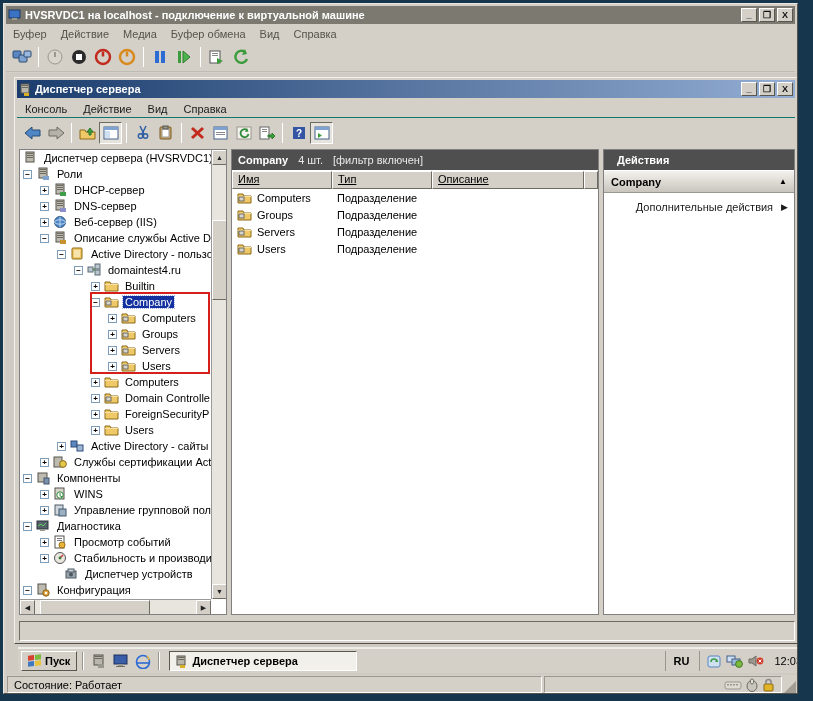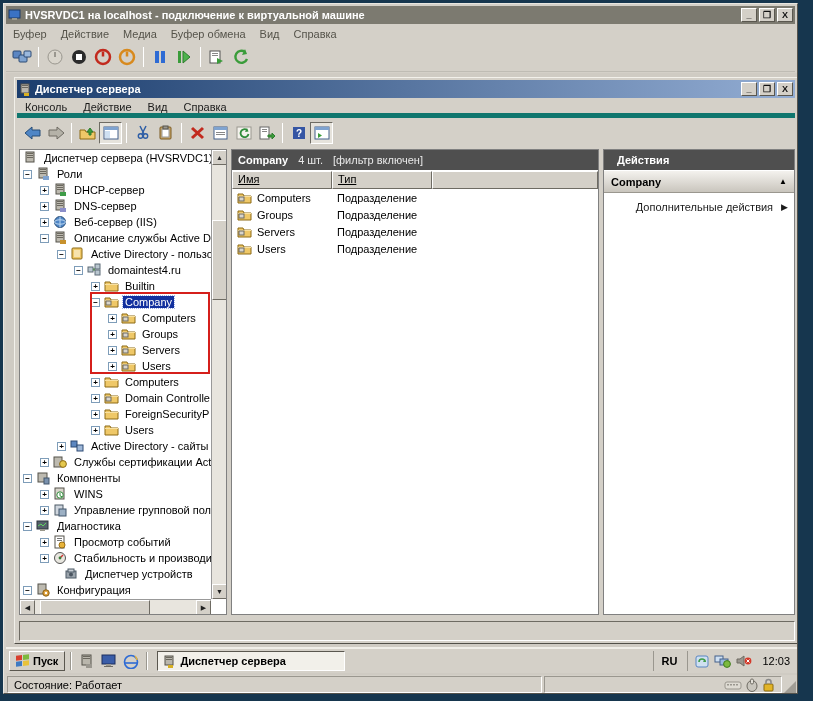--- a/index.html
+++ b/index.html
@@ -24,21 +24,21 @@
 
   
   #guest-screen { left:2px; top:69px; width:791px; height:602px; background:#CFCBC3; overflow:hidden; }
 
   
   #sm-window { left:8px; top:4px; width:784px; height:567px; background:#D4D0C8;
     border:1px solid; border-color:#F2F0EA #504E47 #504E47 #F2F0EA; }
   #sm-titlebar { left:2px; top:2px; width:778px; height:18px;
     background:linear-gradient(90deg,#1B3D6D,#93ADD3); display:flex; align-items:center; padding:0 2px; color:#fff; }
   #sm-title { font-weight:bold; margin-left:4px; flex:1; white-space:nowrap; }
-  #sm-menubar { left:2px; top:22px; width:778px; height:18px; display:flex; align-items:center; border-bottom:5px solid #0f766e; }
+  #sm-menubar { left:2px; top:22px; width:778px; height:18px; display:flex; align-items:center; border-bottom:1px solid #0f766e; }
   #sm-menubar .menu-item { padding:2px 8px; color:#1a1a1a; }
   #sm-toolbar { left:2px; top:41px; width:778px; height:27px; display:flex; align-items:center; padding-left:4px; }
   .tb-btn2 { width:23px; height:22px; display:flex; align-items:center; justify-content:center; }
   .tb-btn2.pressed { border:1px solid; border-color:#6E6B63 #FFF #FFF #6E6B63; background:#E6E3DC; }
 
   
   #tree-panel { left:4px; top:71px; width:208px; height:466px; background:#fff; border:1px solid #808080; overflow:hidden; }
   #tree-rows { position:absolute; left:0; top:0; width:191px; height:449px; overflow:hidden; }
   .tree-row { height:16px; display:flex; align-items:center; white-space:nowrap; }
   .expander { width:9px; height:9px; border:1px solid #7E9DB9; background:#fff; color:#000;
@@ -67,21 +67,21 @@
   #right-panel { left:588px; top:71px; width:192px; height:466px; background:#fff; border:1px solid #808080; overflow:hidden; }
   #actions-header { height:21px; background:#4F4F4F; color:#fff; font-weight:bold; display:flex; align-items:center; padding:0 13px; border-bottom:1px solid #fff; }
   #actions-section { height:22px; background:linear-gradient(#F4F2EE,#C9C5BD); display:flex; align-items:center; padding:0 7px; font-weight:bold; border-bottom:1px solid #9a978f; }
   #actions-section .spacer { flex:1; }
   #actions-item { height:22px; display:flex; align-items:center; justify-content:flex-end; padding:6px 6px 0 0; color:#1a1a1a; }
   #actions-item .arrow { margin-left:8px; font-size:9px; }
 
   #sm-statusbar { left:4px; top:543px; width:776px; height:20px; background:#D4D0C8; border:1px solid; border-color:#6E6B63 #FFF #FFF #6E6B63; }
 
   
-  #guest-taskbar { left:0; top:574px; width:791px; height:26px; background:#D4D0C8; border-top:2px solid #F0EEE8; display:flex; align-items:center; padding:0 3px; }
+  #guest-taskbar { left:12px; top:574px; width:791px; height:26px; background:#D4D0C8; border-top:2px solid #F0EEE8; display:flex; align-items:center; padding:0 3px; }
   #start-button { height:20px; display:flex; align-items:center; gap:4px; padding:0 6px; background:#D4D0C8;
     border:1px solid; border-color:#fff #5a574f #5a574f #fff; font-weight:bold; }
   .flag { width:13px; height:12px; display:grid; grid-template-columns:6px 6px; grid-template-rows:5px 5px; gap:1px; transform:skewY(-6deg); }
   .flag i { display:block; }
   .ql-sep { width:2px; height:18px; border-left:1px solid #9a978f; border-right:1px solid #fff; margin:0 5px; }
   .ql-icon { width:20px; height:20px; display:flex; align-items:center; justify-content:center; }
   #task-button { height:20px; width:188px; display:flex; align-items:center; gap:5px; padding:0 5px; margin-left:4px;
     background:#F2F0EA; border:1px solid; border-color:#5a574f #fff #fff #5a574f; font-weight:bold; }
   #tray { margin-left:auto; height:20px; display:flex; align-items:center; gap:6px; padding:0 4px; border-left:1px solid #9a978f; }
   #lang-indicator { font-weight:bold; padding:1px 4px; }
@@ -665,20 +665,21 @@
 
       <div id="mid-panel" class="abs">
         <div id="mid-header">
           <b>Company</b>
           <span class="count">4 шт.</span>
           <span class="filter">[фильтр включен]</span>
         </div>
         <div id="mid-cols">
             <span class="col-cell" style="width: 100px;">Имя</span>
             <span class="col-cell" style="width: 100px;">Тип</span>
+            <span class="col-cell" style="width: 152px;">Описание</span>
             <span class="col-cell" style="flex: 1 1 0%;"></span>
           </div>
         <div id="mid-rows">
             <div class="mid-row">
               <span class="cell" style="width: 100px;">
                 <span style="margin-right: 5px;">
                   <svg width="15" height="13">
                     <path d="M1 3 h5 l1 2 h7 v7 h-13 z" fill="#EFC868" stroke="#8d6a14"></path>
                     <rect x="1" y="5" width="13" height="1" fill="#F8E0A0"></rect>
                     <rect x="2" y="6" width="5" height="4" fill="#d9d5cc" stroke="#6d6a62"></rect>

